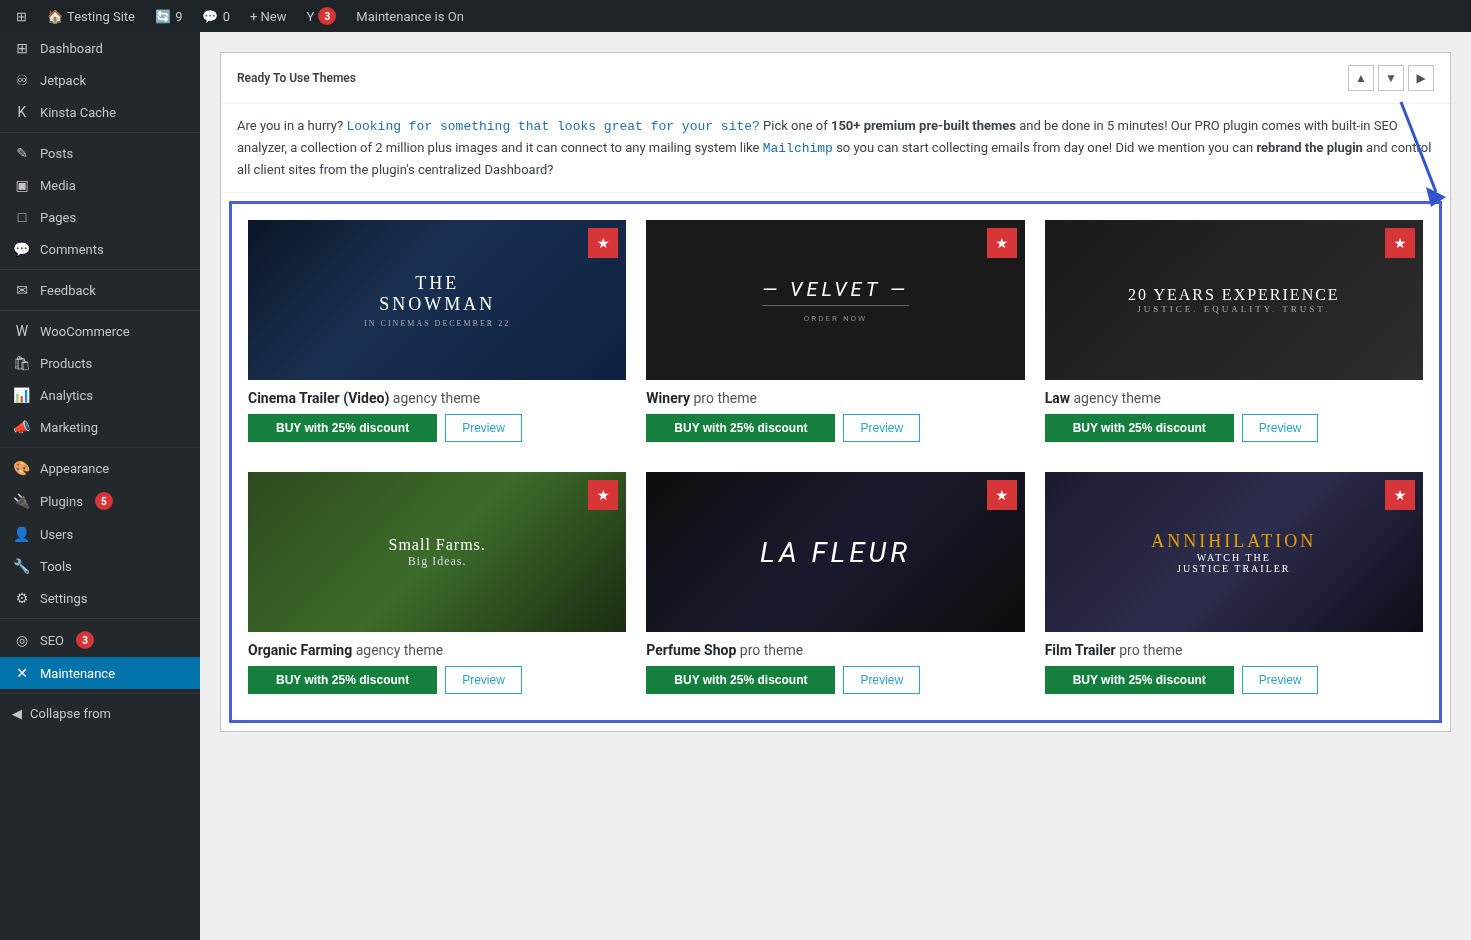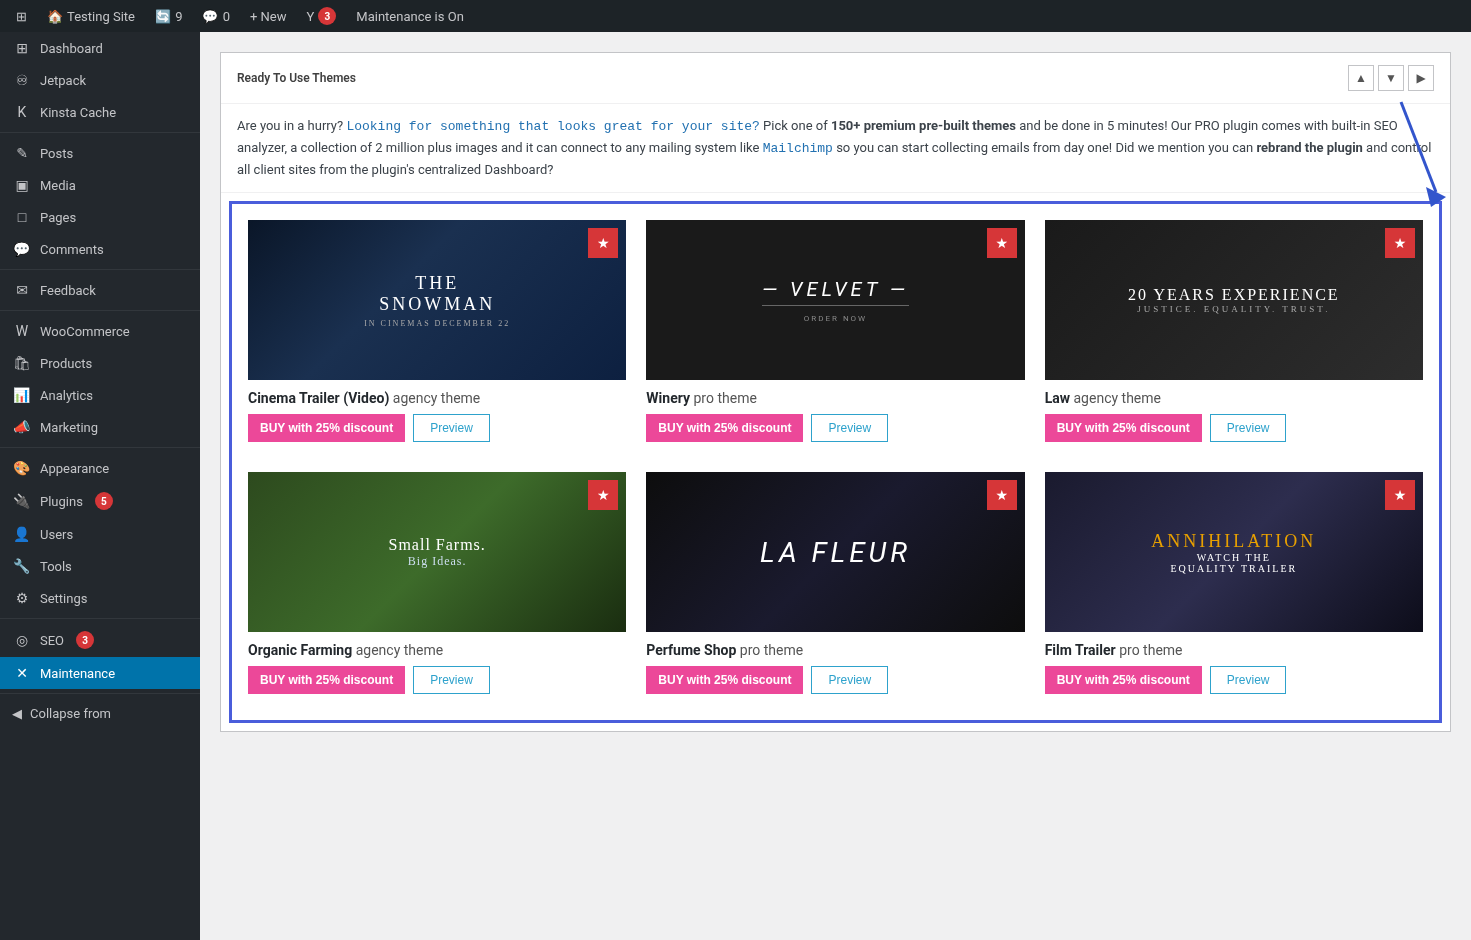--- a/index.html
+++ b/index.html
@@ -176,24 +176,24 @@
       justify-content: center;
       font-size: 14px;
       z-index: 2;
     }
     .theme-info { padding: 10px 0; }
     .theme-name { font-size: 14px; color: #23282d; margin-bottom: 8px; }
     .theme-name strong { font-weight: 700; }
     .theme-name .theme-type { font-weight: 400; color: #555; }
     .theme-actions { display: flex; gap: 8px; }
     .btn-buy {
-      background: #ec4899;
+      background: #15803d;
       color: #fff;
       border: none;
-      padding: 6px 12px;
+      padding: 6px 28px;
       font-size: 12px;
       cursor: pointer;
       font-weight: 600;
     }
     .btn-preview {
       background: #fff;
       color: #2ea2cc;
       border: 1px solid #2ea2cc;
       padding: 6px 16px;
       font-size: 12px;
@@ -506,21 +506,21 @@
                 <button class="btn-preview">Preview</button>
               </div>
             </div>
           </div>
 
           <div class="theme-card">
             <div class="theme-thumbnail thumb-film">
               <div class="star-badge">★</div>
               <div class="film-title">ANNIHILATION</div>
               <div class="film-sub">WATCH THE</div>
-              <div class="film-sub">EQUALITY TRAILER</div>
+              <div class="film-sub">JUSTICE TRAILER</div>
             </div>
             <div class="theme-info">
               <div class="theme-name">
                 <strong>Film Trailer</strong> <span class="theme-type">pro theme</span>
               </div>
               <div class="theme-actions">
                 <button class="btn-buy">BUY with 25% discount</button>
                 <button class="btn-preview">Preview</button>
               </div>
             </div>

